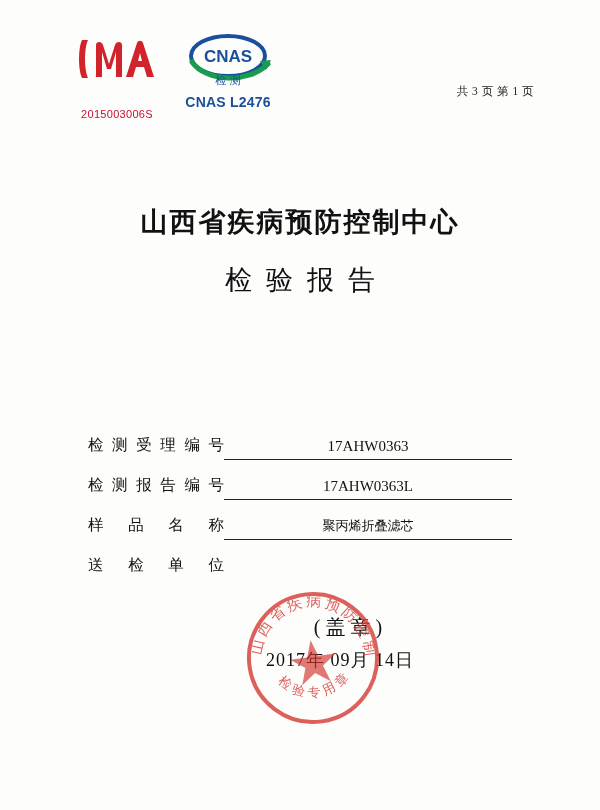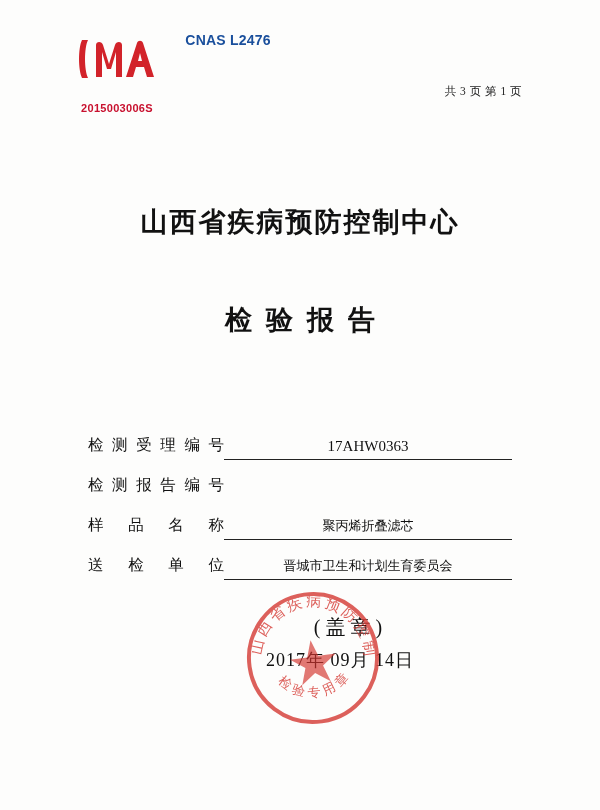--- a/index.html
+++ b/index.html
@@ -38,26 +38,26 @@
     top: 36px;
     width: 82px;
     text-align: center;
   }
   .ma-logo {
     width: 80px;
     height: 46px;
     position: relative;
   }
   .ma-code {
-    margin-top: 20px;
+    margin-top: 26px;
     font-family: "Liberation Sans", sans-serif;
     font-size: 11px;
     color: #c8102e;
     letter-spacing: 0.3px;
-    font-weight: bold;
+    font-weight: normal;
   }
 
   .mark-cnas {
     position: absolute;
     left: 176px;
     top: 30px;
     width: 104px;
     text-align: center;
   }
   .cnas-logo {
@@ -70,21 +70,21 @@
     margin-top: 2px;
     font-family: "Liberation Sans", sans-serif;
     font-size: 14px;
     color: #1a4f9c;
     font-weight: bold;
     letter-spacing: 0.2px;
   }
 
   .page-count {
     position: absolute;
-    right: 78px;
+    right: 66px;
     top: 84px;
     font-size: 11.5px;
     color: #222;
     font-family: "Liberation Serif", serif;
     letter-spacing: 0.5px;
     text-align: right;
   }
 
   
   .org-title {
@@ -98,25 +98,24 @@
     letter-spacing: 2px;
     color: #111;
   }
   .doc-title {
     position: absolute;
     top: 262px;
     left: 0;
     width: 600px;
     text-align: center;
     font-size: 27px;
-    font-weight: bold;
+    font-weight: normal;
     letter-spacing: 14px;
     text-indent: 14px;
     color: #111;
-    margin-top: 40px;
   }
 
   
   .fields {
     position: absolute;
     top: 420px;
     left: 88px;
     width: 424px;
   }
   .field-row {
@@ -194,20 +193,29 @@
         <svg width="80" height="46" viewBox="0 0 80 46">
           <path d="M6,4 C2,12 2,34 6,42 L12,42 C8,34 8,12 12,4 Z" fill="#d2232a"></path>
           <path d="M20,41 L20,9 C20,5 26,5 27,9 L33,28 L39,9 C40,5 46,5 46,9 L46,41 L40,41 L40,16 L35,33 L31,33 L26,16 L26,41 Z" fill="#d2232a"></path>
           <path d="M50,41 L61,7 C62,4 66,4 67,7 L78,41 L71,41 L68,31 L60,31 L57,41 Z M62,25 L66,25 L64,17 Z" fill="#d2232a"></path>
         </svg>
       </div>
       <div class="ma-code">2015003006S</div>
     </div>
 
     <div class="mark-cnas">
+      <div class="cnas-logo">
+        <svg width="100" height="62" viewBox="0 0 100 62">
+          <ellipse cx="50" cy="26" rx="37" ry="20" fill="none" stroke="#1a4f9c" stroke-width="4"></ellipse>
+          <path d="M14,32 C28,52 70,54 90,34" fill="none" stroke="#1a9c4f" stroke-width="5" stroke-linecap="round"></path>
+          <path d="M88,40 L93,30 L82,31 Z" fill="#1a9c4f"></path>
+          <text x="50" y="32" font-family="Liberation Sans, sans-serif" font-size="17" font-weight="bold" fill="#1a4f9c" text-anchor="middle">CNAS</text>
+          <text x="50" y="54" font-family="DejaVu Sans, sans-serif" font-size="11" fill="#1a4f9c" text-anchor="middle">检 测</text>
+        </svg>
+      </div>
       <div class="cnas-code">CNAS L2476</div>
     </div>
 
     <div class="page-count">共 3 页 第 1 页</div>
   </div>
 
   <div class="org-title">山西省疾病预防控制中心</div>
   <div class="doc-title">检验报告</div>
 
   <div class="fields">
@@ -226,40 +234,40 @@
 
     <div class="field-row">
       <div class="field-label spread">
         <span>检</span>
         <span>测</span>
         <span>报</span>
         <span>告</span>
         <span>编</span>
         <span>号</span>
       </div>
+      <div class="field-value">17AHW0363L</div>
     </div>
 
     <div class="field-row">
       <div class="field-label spread">
         <span>样</span>
         <span>品</span>
         <span>名</span>
         <span>称</span>
       </div>
       <div class="field-value cn">聚丙烯折叠滤芯</div>
     </div>
 
     <div class="field-row">
       <div class="field-label spread">
         <span>送</span>
         <span>检</span>
         <span>单</span>
         <span>位</span>
       </div>
-      <div class="field-value cn">晋城市卫生和计划生育委员会</div>
     </div>
   </div>
 
   <div class="seal-line">( 盖 章 )</div>
   <div class="date-line">2017年 09月 14日</div>
 
   <div class="stamp">
     <svg width="140" height="140" viewBox="0 0 140 140" opacity="0.78">
       <g transform="rotate(-8 70 70)">
         <circle cx="70" cy="70" r="64" fill="none" stroke="#d4352f" stroke-width="4"></circle>

